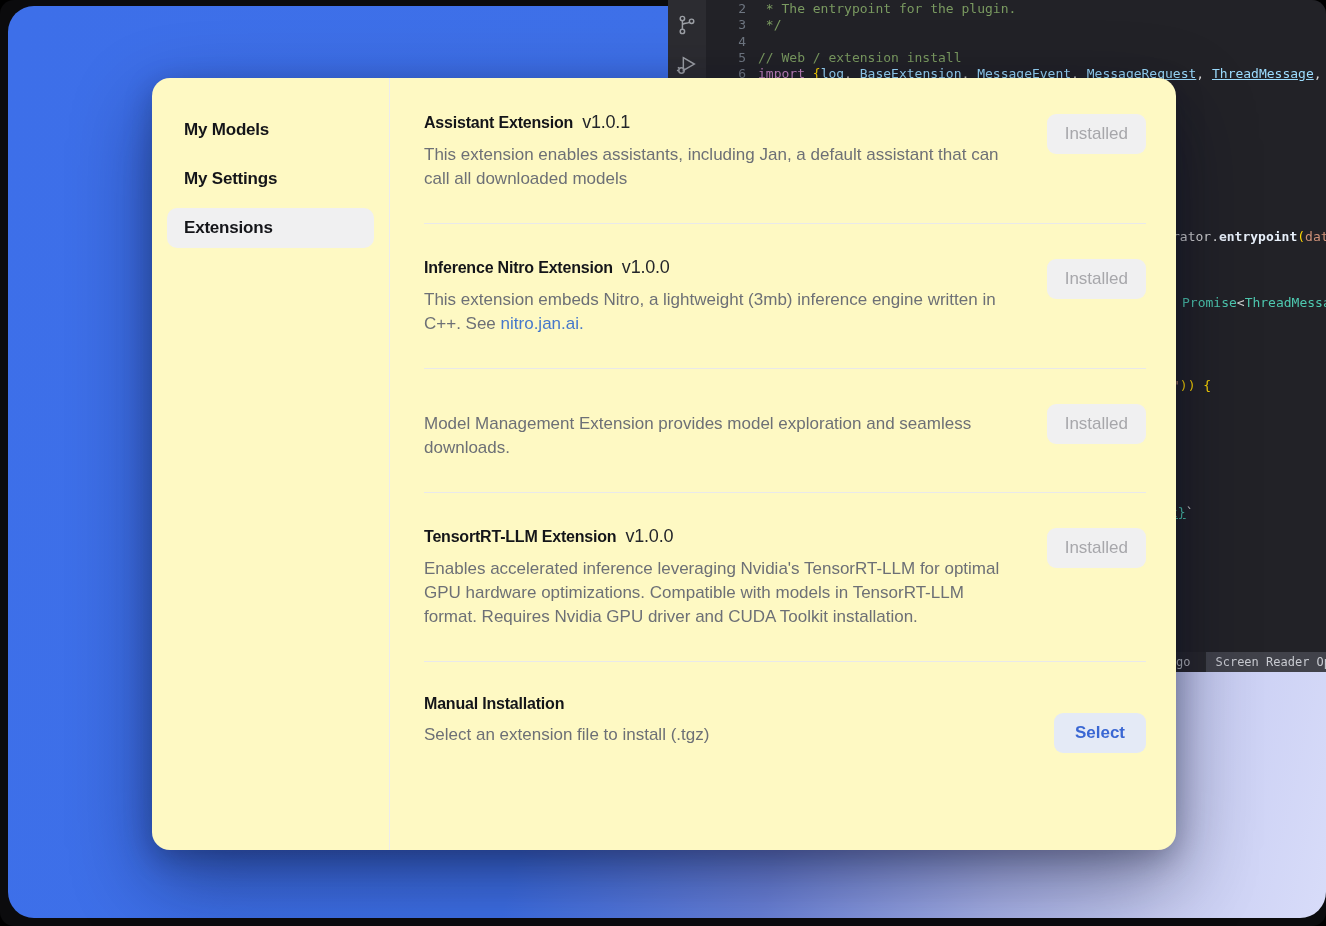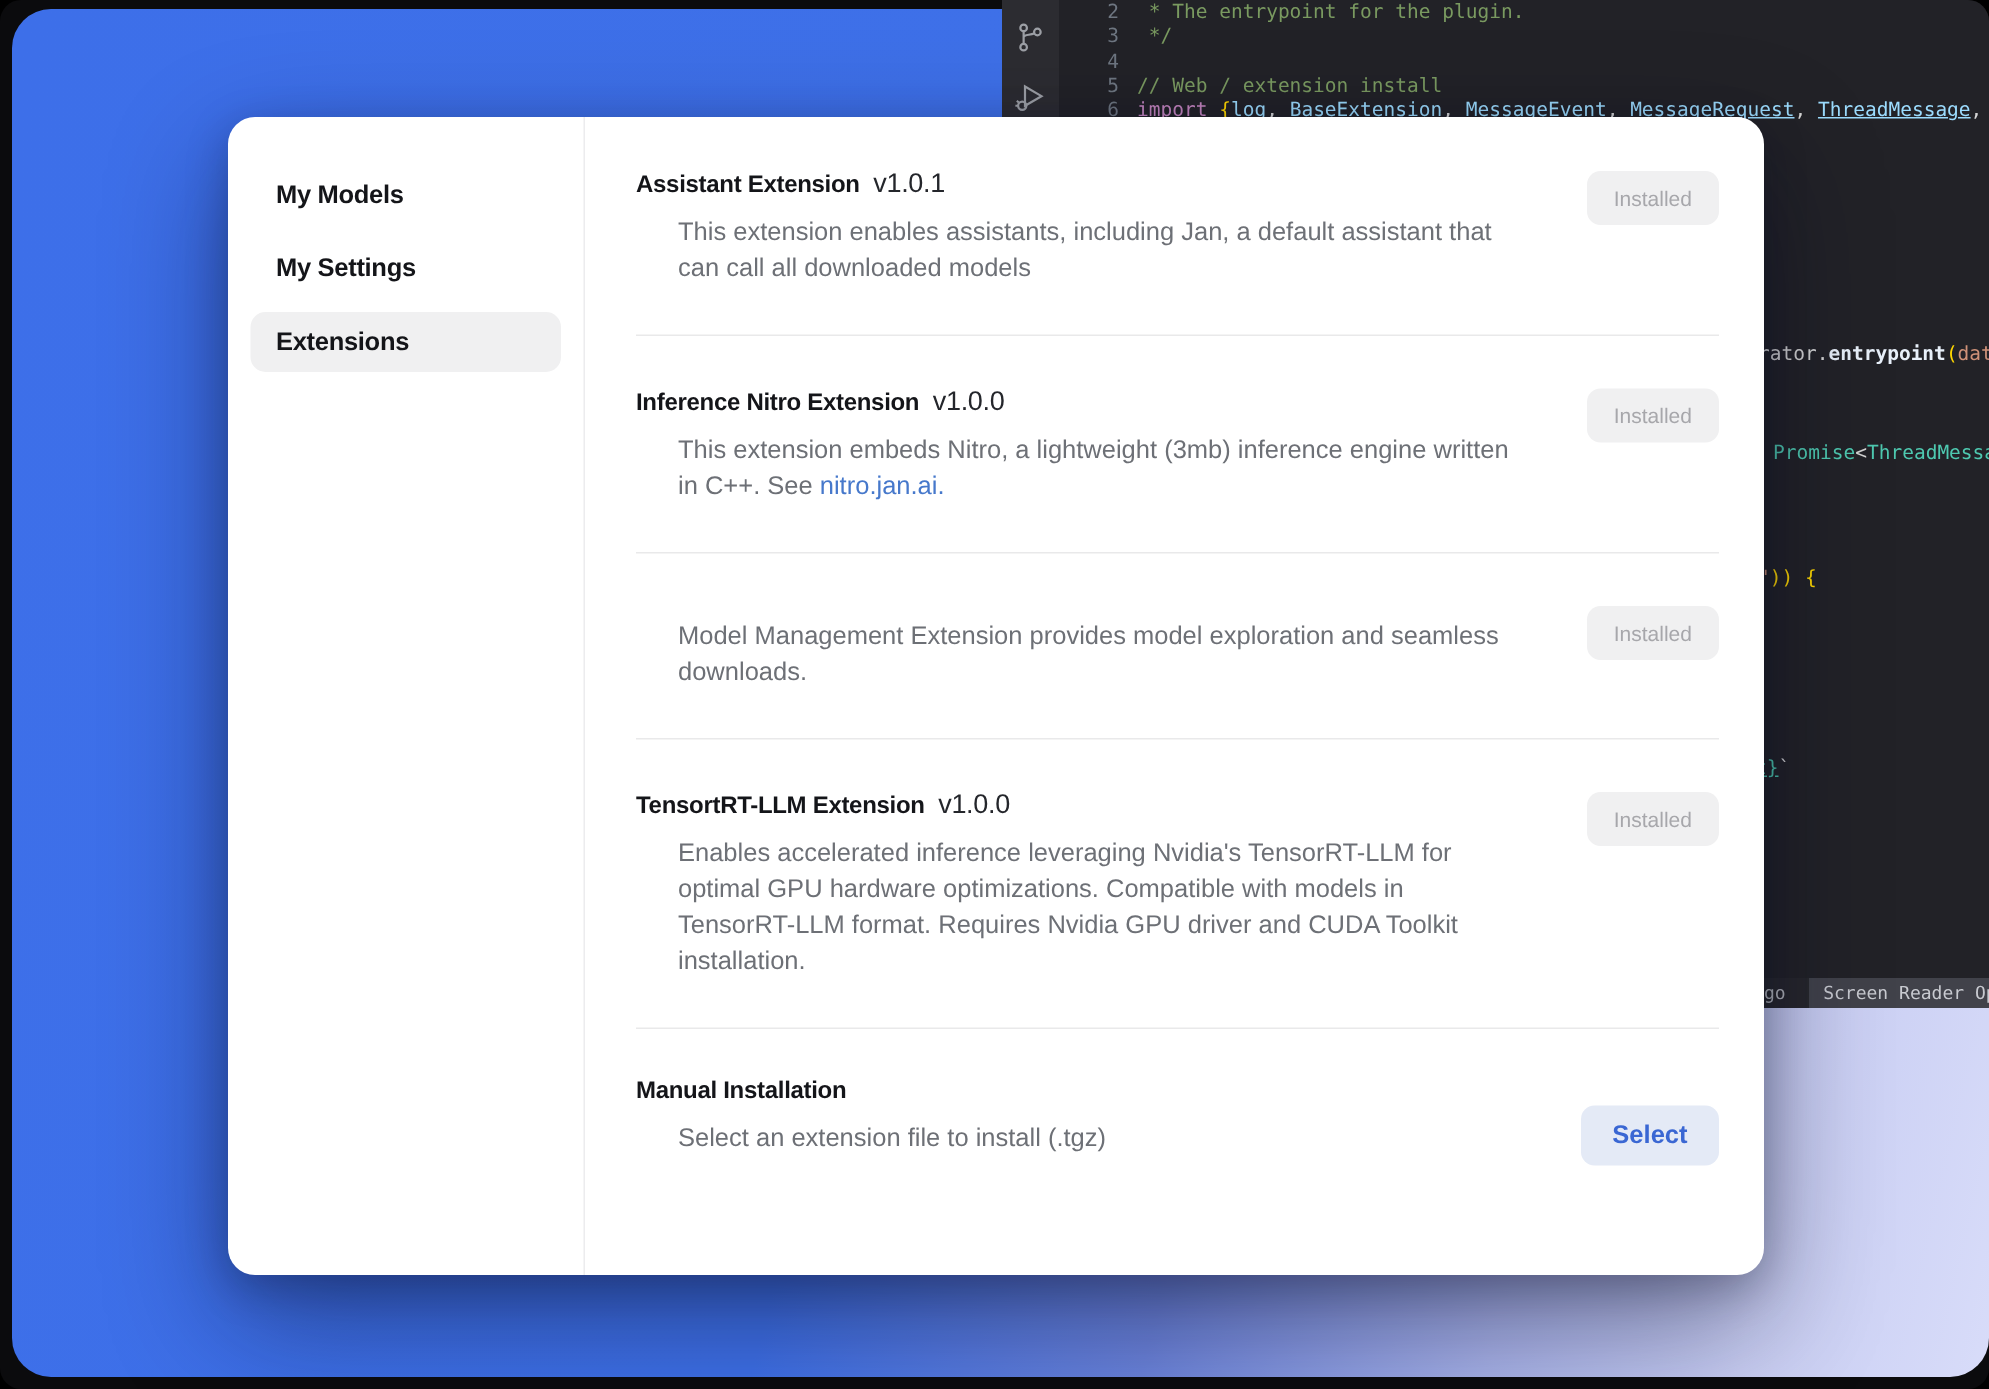--- a/index.html
+++ b/index.html
@@ -40,42 +40,42 @@
   .tk-u       { text-decoration:underline; }
 
   .statusbar { position:absolute; left:0; bottom:0; width:100%; height:20px;
                background:#27272c; display:flex; align-items:center;
                font-size:12px; color:#b6b8bd; padding-left:508px; white-space:nowrap; }
   .statusbar-badge { margin-left:16px; background:#41424a; color:#c8cad0;
                      padding:2px 9px; height:20px; line-height:16px; }
 
   
   .modal { position:absolute; left:152px; top:78px; width:1024px; height:772px;
-           background:#ffffff; border-radius:18px; display:flex; overflow:hidden;
+           background:#fef9c3; border-radius:18px; display:flex; overflow:hidden;
            box-shadow:0 30px 80px rgba(8,12,35,.45), 0 8px 28px rgba(8,12,35,.25); }
 
   .sidebar { width:238px; flex:0 0 238px; border-right:1px solid #ececee;
              padding:32px 15px 0 15px; }
   .side-item { font-size:17px; font-weight:700; color:#141519;
                padding:10px 17px; border-radius:10px; margin-bottom:9px;
                cursor:default; letter-spacing:-0.2px; }
   .side-item.active { background:#f0f0f1; }
 
   .content { flex:1; padding:34px 30px 0 34px; overflow:hidden; }
   .entry { display:flex; justify-content:space-between; align-items:flex-start;
            padding-bottom:32px; border-bottom:1px solid #e9e9ea; margin-bottom:33px; }
   .entry.last { border-bottom:none; margin-bottom:0; }
   .entry-text { max-width:585px; }
   .entry-title { font-size:16px; font-weight:700; color:#141519; letter-spacing:-0.2px; }
   .entry-version { font-size:18px; font-weight:400; color:#24262b; margin-left:9px;
                    letter-spacing:-0.2px;text-align:center; }
-  .entry-desc { margin-top:10px; font-size:17px; line-height:24px; color:#6d7076;margin-left:28px; }
+  .entry-desc { margin-top:10px; font-size:17px; line-height:24px; color:#6d7076; }
   .entry-desc a, .desc-link { color:#4678cb; text-decoration:none; cursor:pointer; }
 
-  .badge-installed { background:#f0f0f1; color:#a7a7ab; font-size:14px; font-weight:500;
+  .badge-installed { background:#f0f0f1; color:#a7a7ab; font-size:17px; font-weight:500;
                      padding:10px 18px; border-radius:9px; margin-top:2px; white-space:nowrap; }
   .btn-select { background:#e4eaf6; color:#3a67d3; font-size:17px; font-weight:700;
                 padding:10px 21px; border-radius:9px; border:none; margin-top:18px;
                 cursor:pointer; white-space:nowrap; }
 </style>
 </head>
 <body>
 
 <div class="screen">
 

